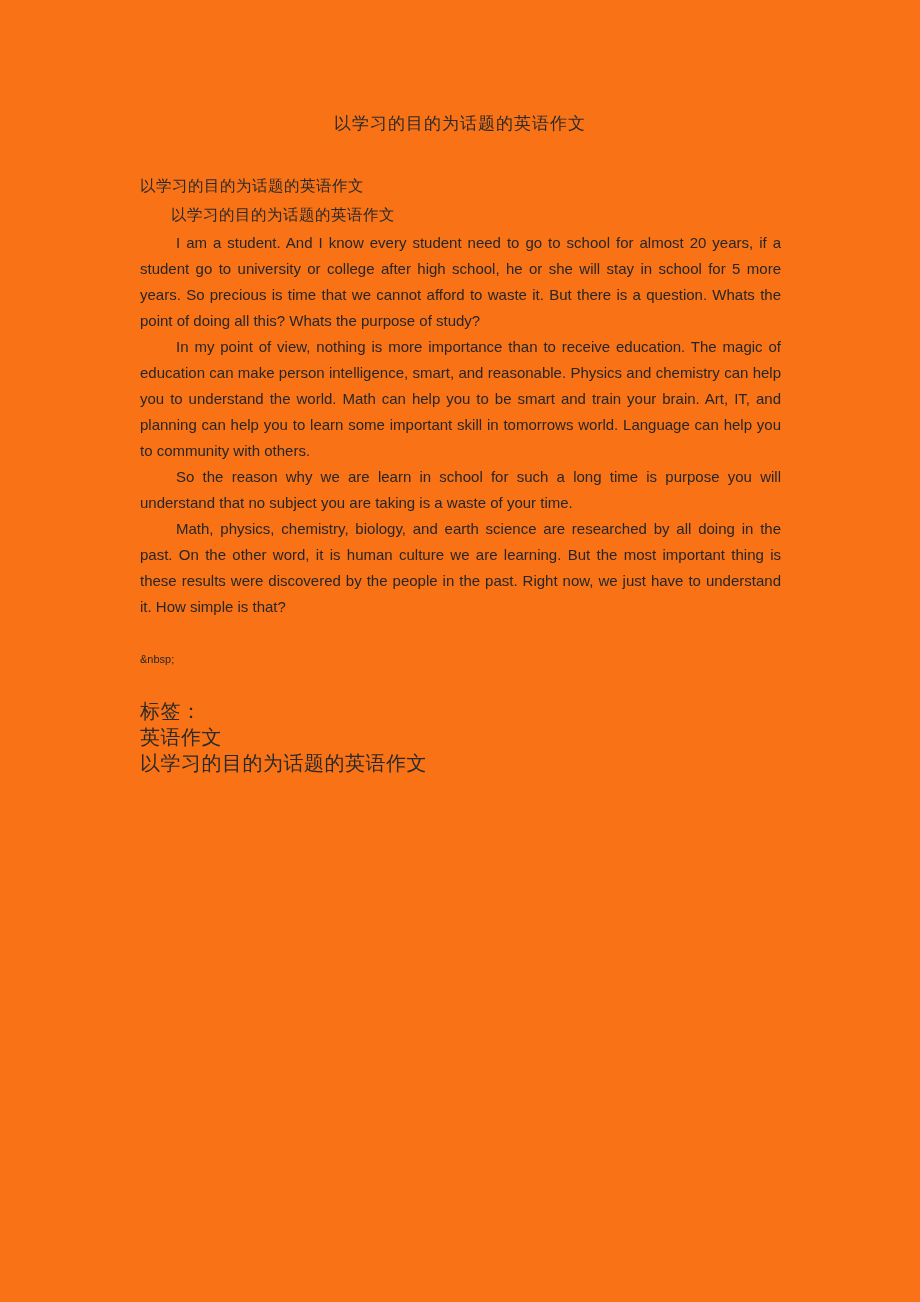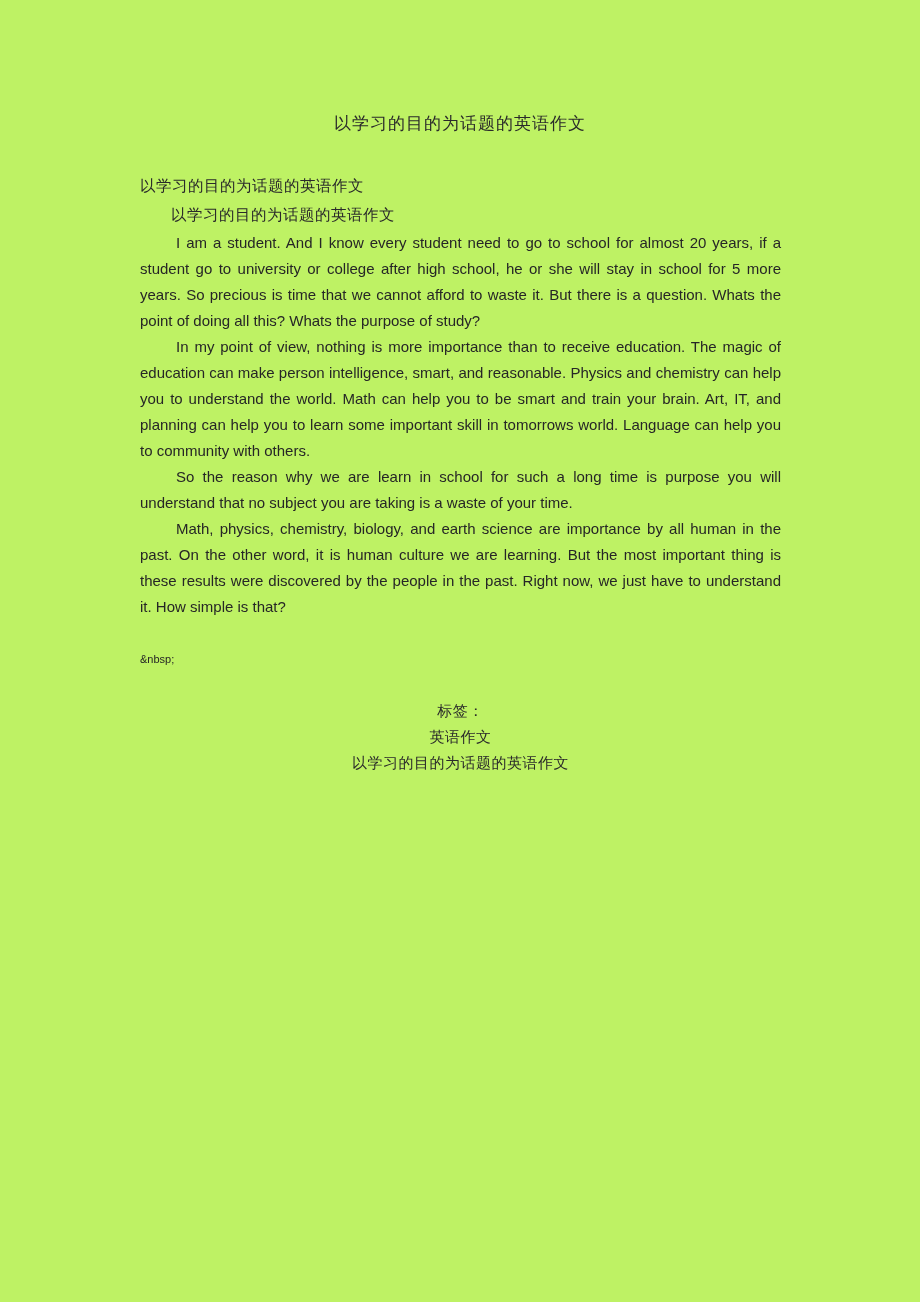--- a/index.html
+++ b/index.html
@@ -10,21 +10,21 @@
   }
   body {
     width: 920px;
     height: 1302px;
     color: #262626;
   }
   .page {
     position: relative;
     width: 920px;
     height: 1302px;
-    background: #bef264;
+    background: #f97316;
     overflow: hidden;
   }
   .doc-title {
     margin: 112px 0 0 0;
     padding: 0;
     text-align: center;
     font-family: "DejaVu Serif", "Liberation Serif", serif;
     font-size: 17px;
     font-weight: normal;
     line-height: 22px;
@@ -61,25 +61,24 @@
     font-size: 11px;
     line-height: 26px;
     margin-top: 26px !important;
     color: #262626;
   }
   .tags-block {
     margin-top: 26px;
   }
   .tag-line {
     font-family: "DejaVu Serif", "Liberation Serif", serif;
-    font-size: 15px;
+    font-size: 20px;
     line-height: 26px;
     color: #2a2a2a;
     letter-spacing: 0.5px;
-    text-align: center;
   }
 </style>
 </head>
 <body>
 
 <div class="page">
 
   <h1 class="doc-title">以学习的目的为话题的英语作文</h1>
 
   <div class="doc-body">
@@ -88,21 +87,21 @@
 
 
     <p class="zh indent">以学习的目的为话题的英语作文</p>
 
     <p class="en">I am a student. And I know every student need to go to school for almost 20 years, if a student go to university or college after high school, he or she will stay in school for 5 more years. So precious is time that we cannot afford to waste it. But there is a question. Whats the point of doing all this? Whats the purpose of study?</p>
 
     <p class="en">In my point of view, nothing is more importance than to receive education. The magic of education can make person intelligence, smart, and reasonable. Physics and chemistry can help you to understand the world. Math can help you to be smart and train your brain. Art, IT, and planning can help you to learn some important skill in tomorrows world. Language can help you to community with others.</p>
 
     <p class="en">So the reason why we are learn in school for such a long time is purpose you will understand that no subject you are taking is a waste of your time.</p>
 
-    <p class="en">Math, physics, chemistry, biology, and earth science are importance by all human in the past. On the other word, it is human culture we are learning. But the most important thing is these results were discovered by the people in the past. Right now, we just have to understand it. How simple is that?</p>
+    <p class="en">Math, physics, chemistry, biology, and earth science are researched by all doing in the past. On the other word, it is human culture we are learning. But the most important thing is these results were discovered by the people in the past. Right now, we just have to understand it. How simple is that?</p>
 
 
     <p class="nbsp-line">&amp;nbsp;</p>
 
     <div class="tags-block">
       <p class="tag-line">标签：</p>
       <p class="tag-line">英语作文</p>
       <p class="tag-line">以学习的目的为话题的英语作文</p>
     </div>
 

